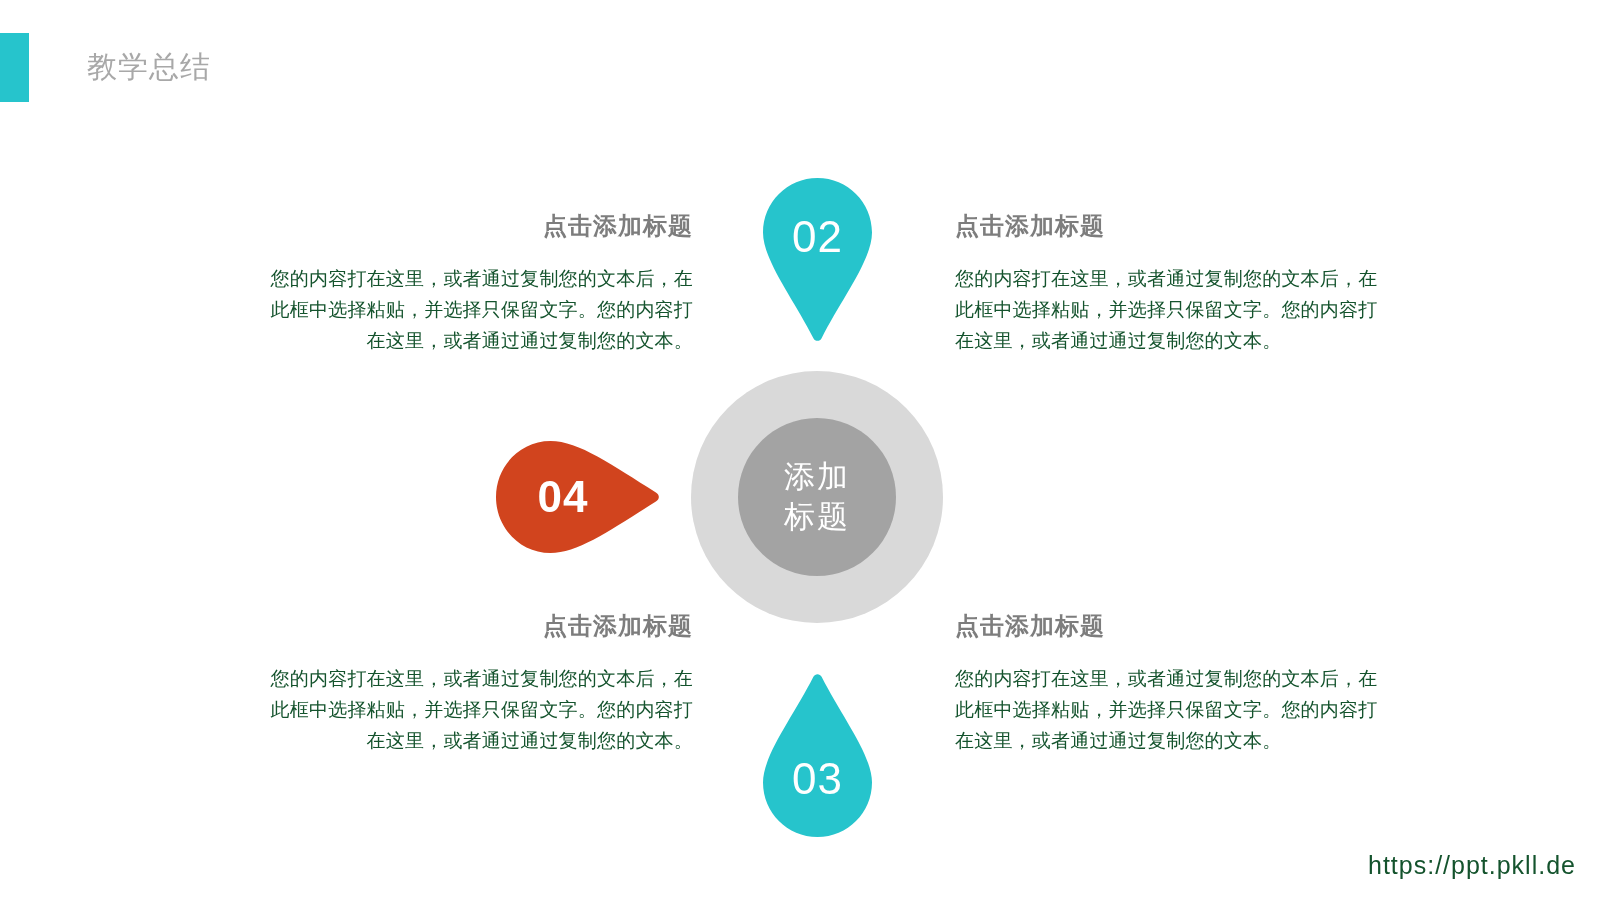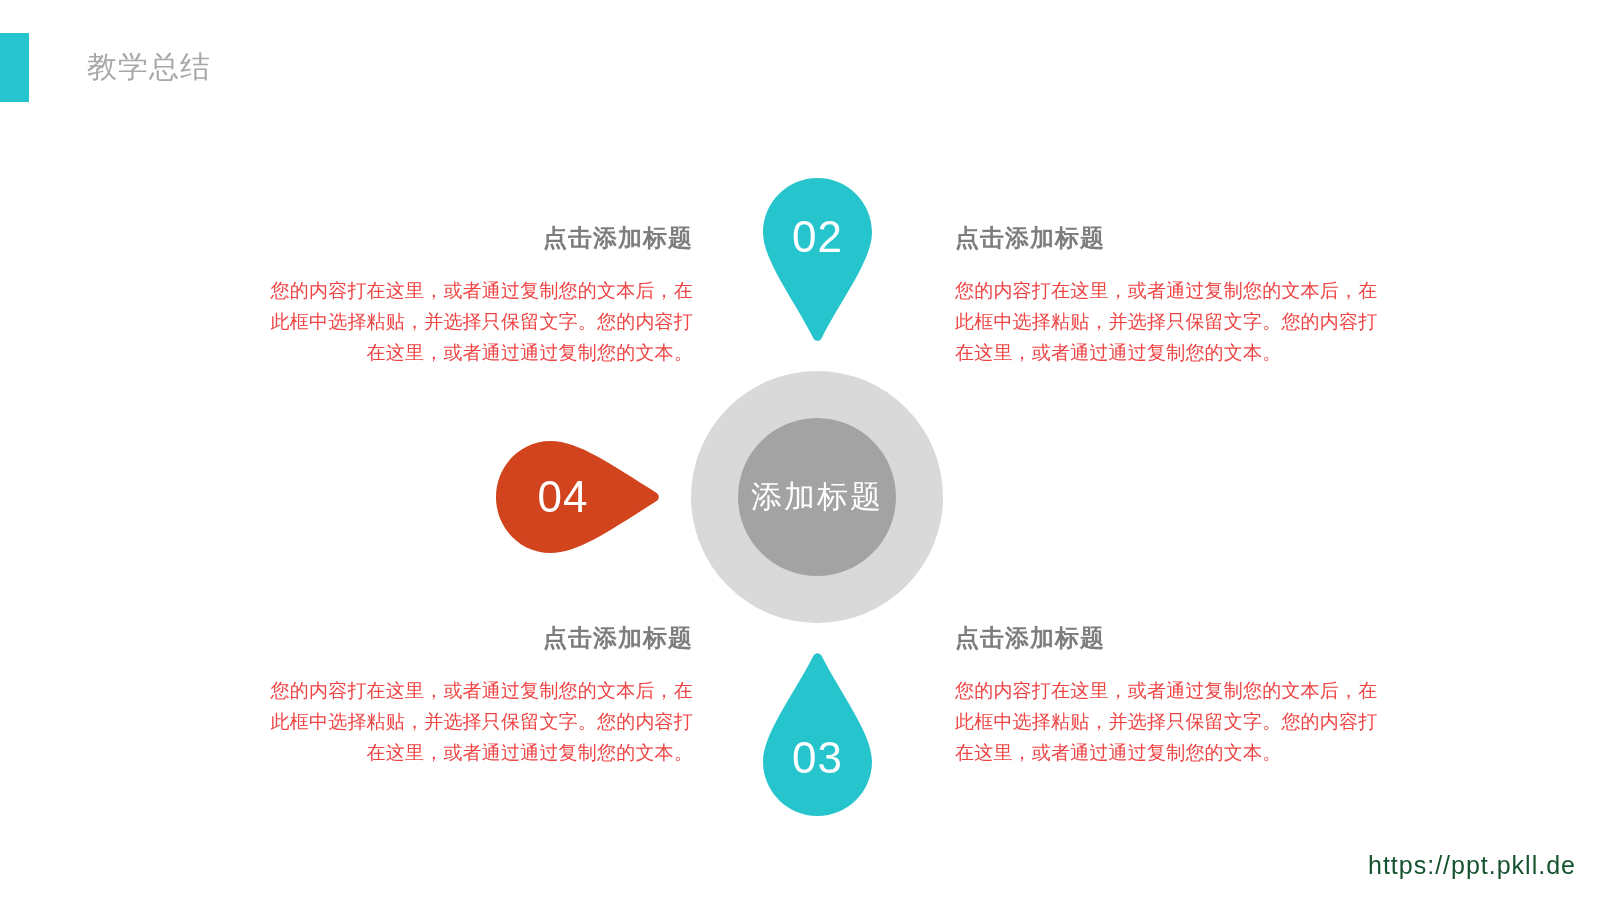--- a/index.html
+++ b/index.html
@@ -69,21 +69,21 @@
   }
   #center-inner-circle {
     position: absolute;
     left: 47px;
     top: 47px;
     width: 158px;
     height: 158px;
     border-radius: 50%;
     background: #a3a3a3;
     display: flex;
-    flex-direction: row;
+    flex-direction: column;
     align-items: center;
     justify-content: center;
   }
   #center-inner-circle .cline {
     color: #ffffff;
     font-size: 31px;
     line-height: 40px;
     font-weight: 400;
     letter-spacing: 2px;
   }
@@ -124,52 +124,51 @@
     left: 958px;
     top: 441px;
     width: 180px;
     height: 112px;
   }
   #marker-02 .marker-num { margin-left: 46px; }
 
   
   #marker-03 {
     left: 763px;
-    top: 653px;
+    top: 674px;
     width: 109px;
     height: 163px;
   }
   #marker-03 .marker-num { margin-top: 46px; }
 
   
   #marker-04 {
     left: 496px;
     top: 441px;
     width: 180px;
     height: 112px;
   }
-  #marker-04 .marker-num { margin-left: -46px; }
+  #marker-04 .marker-num { margin-left: -46px; font-weight: bold; }
 
   
   .text-block {
     position: absolute;
     width: 430px;
-    margin-top: 12px;
   }
   .block-heading {
     font-size: 24px;
     font-weight: bold;
     color: #7d7d7d;
     letter-spacing: 1px;
     margin: 0 0 22px 0;
     line-height: 1.2;
   }
   .block-body {
     font-size: 19px;
-    color: #ef4444;
+    color: #14532d;
     line-height: 31px;
     margin: 0;
     letter-spacing: 0.2px;
   }
   .align-right { text-align: right; }
   .align-left  { text-align: left; }
 
   #text-block-01 { left: 263px; top: 212px; }
   #text-block-02 { left: 955px; top: 212px; }
   #text-block-03 { left: 263px; top: 612px; }

